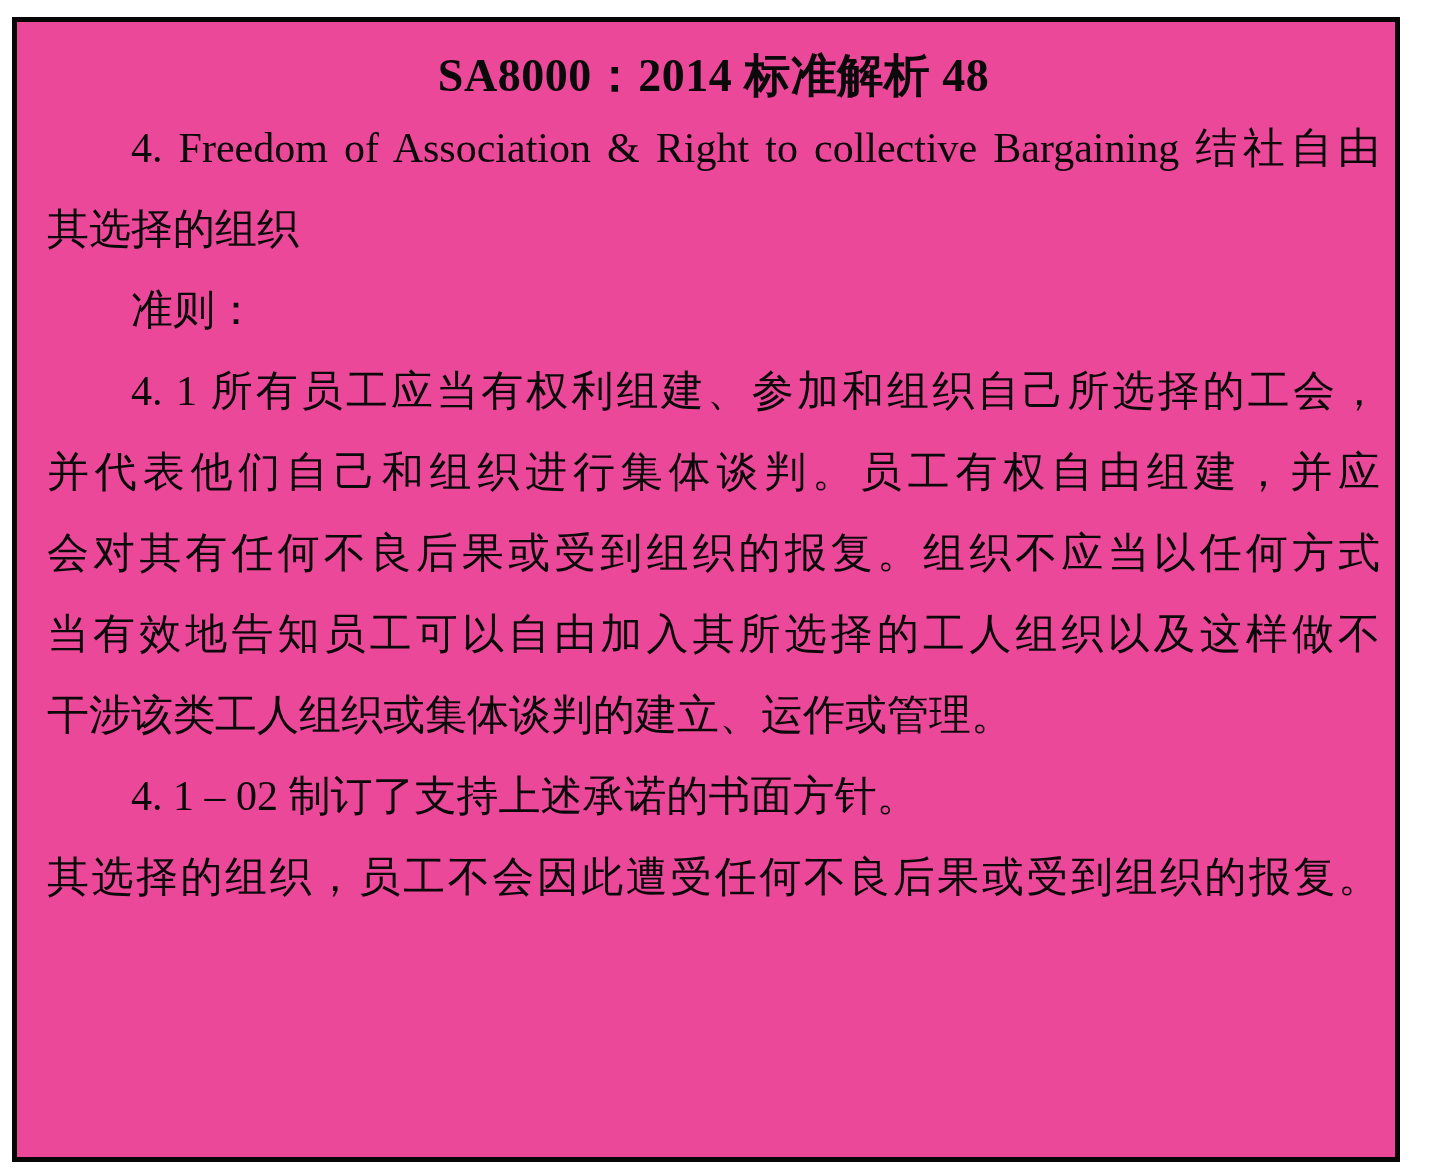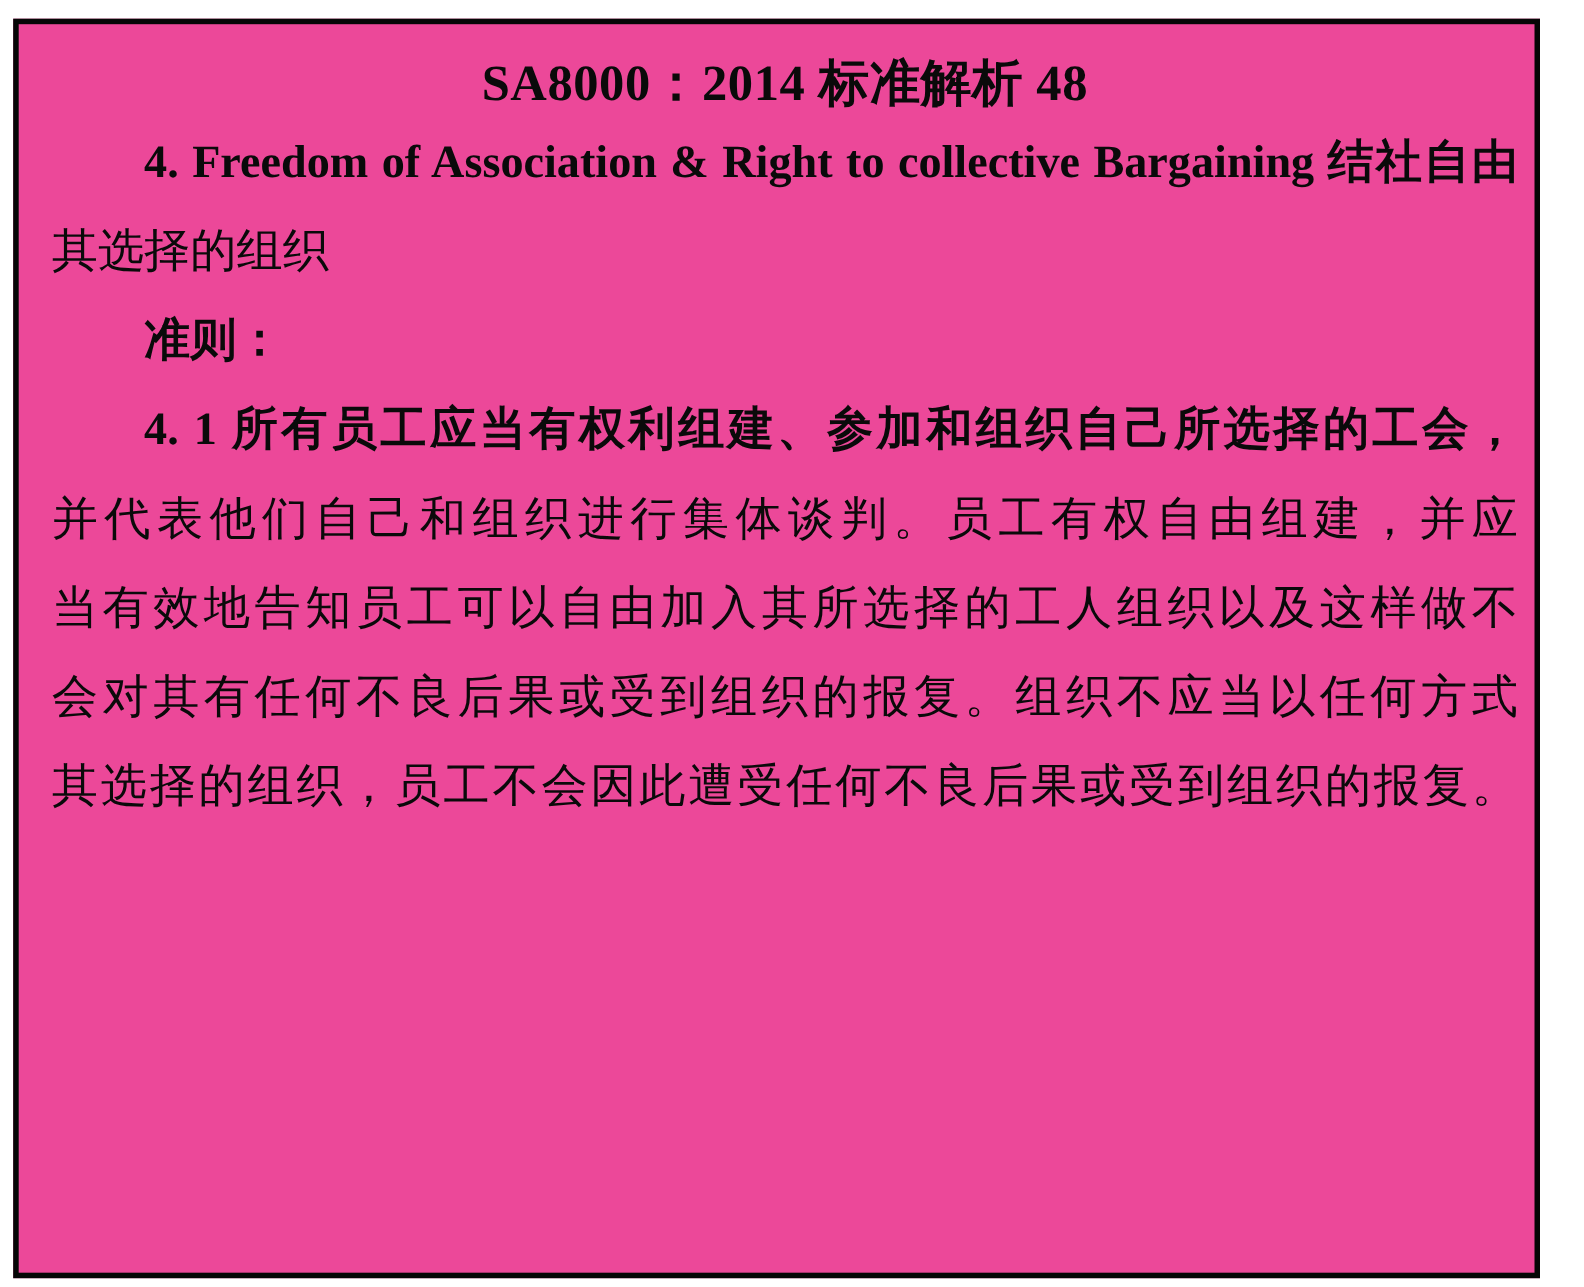--- a/index.html
+++ b/index.html
@@ -55,41 +55,44 @@
     text-align: justify;
     text-align-last: left;
     overflow: visible;
     white-space: normal;
   }
   .line.fill {
     text-align-last: justify;
   }
   .line.indent {
     text-indent: 84px;
-    font-weight: bold;
   }
 </style>
 </head>
 <body>
 
 <div class="sheet">
   <div class="content">
     <div class="doc-title">SA8000：2014 标准解析 48</div>
     <div>
         <div class="para">
           <div class="line indent fill">4. Freedom of Association &amp; Right to collective Bargaining 结社自由</div>
           <div class="line">其选择的组织</div>
         </div>
         <div class="para">
           <div class="line indent">准则：</div>
         </div>
         <div class="para">
           <div class="line indent fill">4. 1 所有员工应当有权利组建、参加和组织自己所选择的工会，</div>
           <div class="line fill">并代表他们自己和组织进行集体谈判。员工有权自由组建，并应</div>
+          <div class="line fill">会对其有任何不良后果或受到组织的报复。组织不应当以任何方式</div>
           <div class="line fill">当有效地告知员工可以自由加入其所选择的工人组织以及这样做不</div>
-          <div class="line fill">会对其有任何不良后果或受到组织的报复。组织不应当以任何方式</div>
+          <div class="line">干涉该类工人组织或集体谈判的建立、运作或管理。</div>
+        </div>
+        <div class="para">
+          <div class="line indent">4. 1 – 02 制订了支持上述承诺的书面方针。</div>
         </div>
         <div class="para">
           <div class="line fill">其选择的组织，员工不会因此遭受任何不良后果或受到组织的报复。</div>
         </div>
       </div>
   </div>
 </div>
 
 </body></html>

